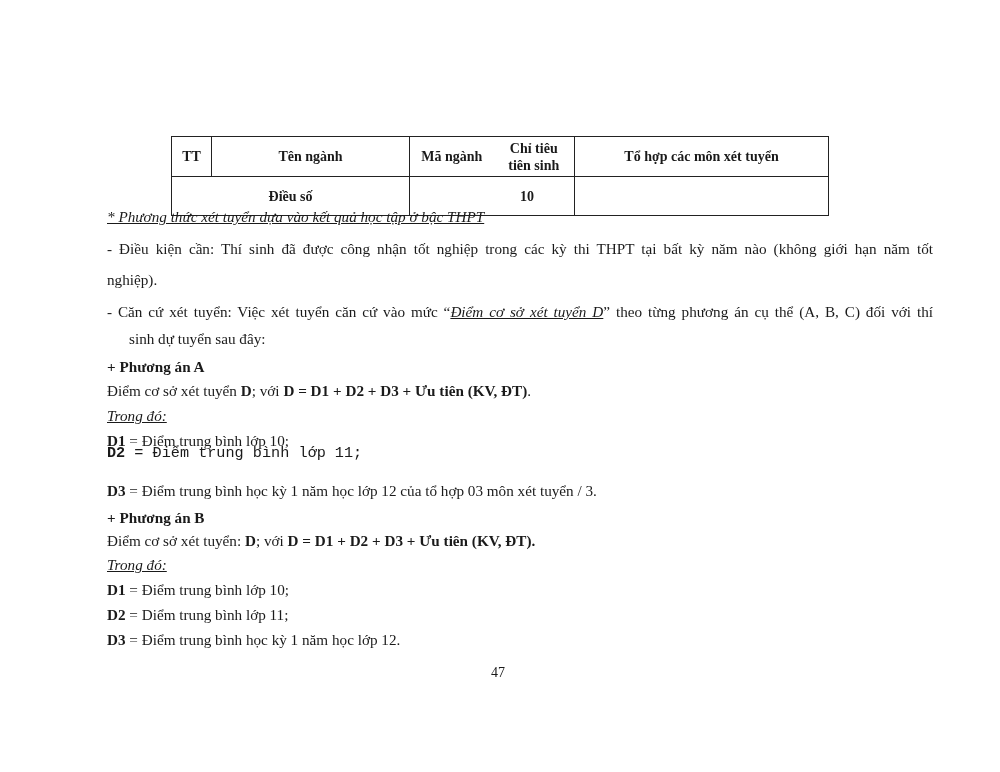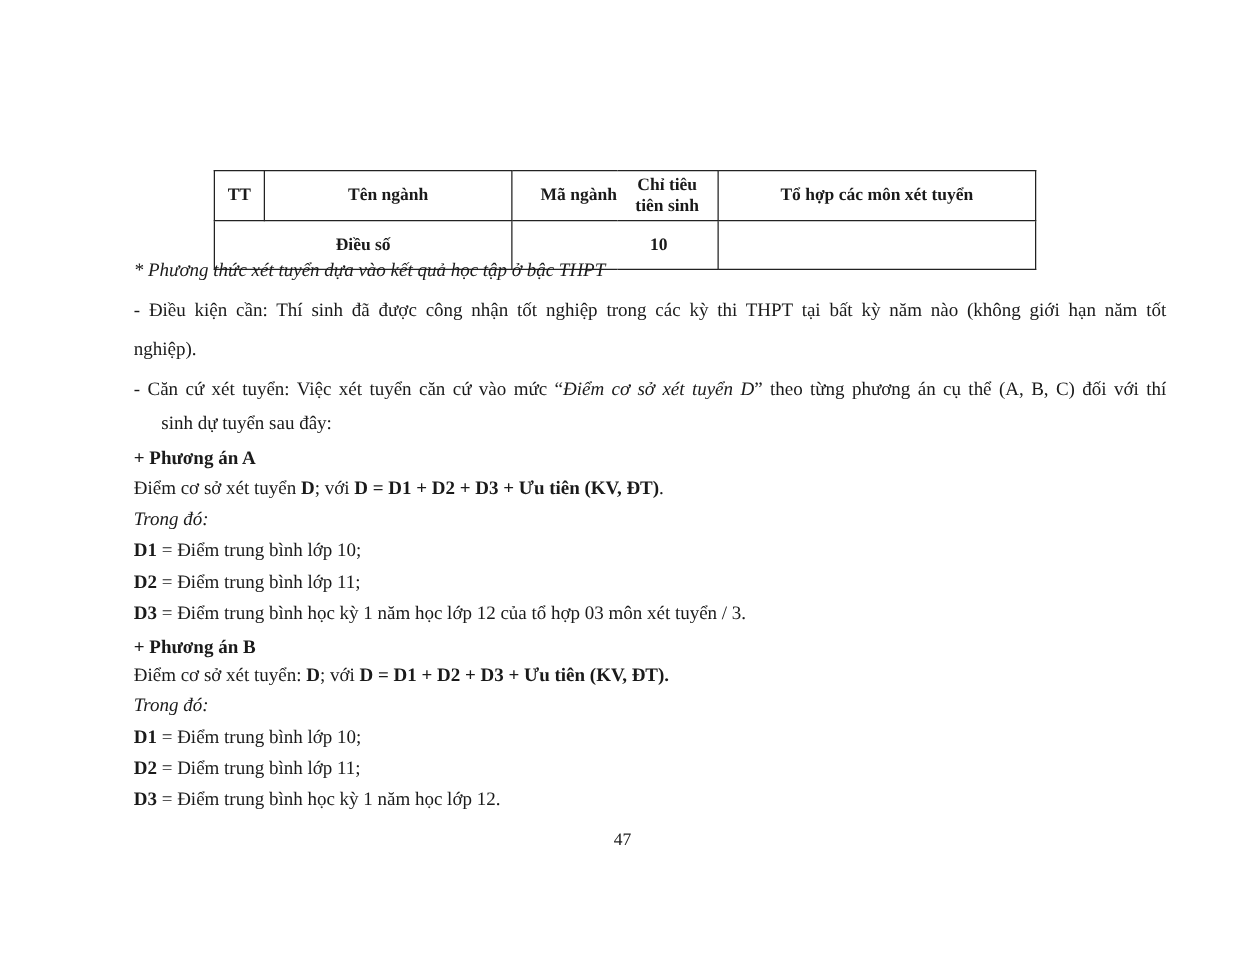--- a/index.html
+++ b/index.html
@@ -28,36 +28,36 @@
     }
     .page-table td {
       border: 1px solid #222;
       text-align: center;
       vertical-align: middle;
       padding: 0;
       line-height: 17px;
     }
     .page-table tr.hdr td { height: 39px; }
     .page-table tr.total td { height: 38px; }
-    .page-table td.ma { border-right: none; text-align: right; }
+    .page-table td.ma { border-right: none; }
     .page-table td.chi { border-left: none; }
     .line {
       position: absolute;
       left: 107px;
       font-size: 15.2px;
       white-space: nowrap;
       line-height: 20px;
     }
     .justify {
       text-align: justify;
       text-align-last: justify;
       white-space: normal;
       width: 826px;
     }
-    .it { font-style: italic; }
+    .it { font-style: italic; text-decoration: underline; }
     .b { font-weight: bold; }
     .page-number {
       position: absolute;
       left: 491px;
       top: 665px;
       font-size: 14px;
     }
   </style>
 </head>
 <body>
@@ -94,21 +94,21 @@
 <div class="line justify" style="top:239px;">- Điều kiện cần: Thí sinh đã được công nhận tốt nghiệp trong các kỳ thi THPT tại bất kỳ năm nào (không giới hạn năm tốt</div>
 <div class="line" style="top:270px;">nghiệp).</div>
 
 <div class="line justify" style="top:302px;"><span>- Căn cứ xét tuyển: Việc xét tuyển căn cứ vào mức “</span><span class="it">Điểm cơ sở xét tuyển D</span><span>” theo từng phương án cụ thể (A, B, C) đối với thí</span></div>
 <div class="line" style="top:329px;margin-left:22px;">sinh dự tuyển sau đây:</div>
 
 <div class="line b" style="top:357px;">+ Phương án A</div>
 <div class="line" style="top:381px;text-align:right;"><span>Điểm cơ sở xét tuyển  </span><span class="b">D</span><span>; với </span><span class="b">D = D1 + D2 + D3 + Ưu tiên (KV, ĐT)</span><span>.</span></div>
 <div class="line it" style="top:406px;">Trong đó:</div>
 <div class="line" style="top:431px;"><span class="b">D1</span><span> = Điểm trung bình lớp 10;</span></div>
-<div class="line" style="top:456px;"><span class="b">D2</span><span> = Điểm trung bình lớp 11;</span></div>
+<div class="line" style="top:443px;font-family:Liberation Mono, monospace;"><span class="b">D2</span><span> = Điểm trung bình lớp 11;</span></div>
 <div class="line" style="top:481px;"><span class="b">D3</span><span> = Điểm trung bình học kỳ 1 năm học lớp 12 của tổ hợp 03 môn xét tuyển / 3.</span></div>
 
 <div class="line b" style="top:508px;">+ Phương án B</div>
 <div class="line" style="top:531px;"><span>Điểm cơ sở xét tuyển: </span><span class="b">D</span><span>; với </span><span class="b">D = D1 + D2 + D3 + Ưu tiên (KV, ĐT).</span></div>
 <div class="line it" style="top:555px;">Trong đó:</div>
 <div class="line" style="top:580px;"><span class="b">D1</span><span> = Điểm trung bình lớp 10;</span></div>
 <div class="line" style="top:605px;"><span class="b">D2</span><span> = Diểm trung bình lớp 11;</span></div>
 <div class="line" style="top:630px;"><span class="b">D3</span><span> = Điểm trung bình học kỳ 1 năm học lớp 12.</span></div>
 
 <div class="page-number">47</div>

